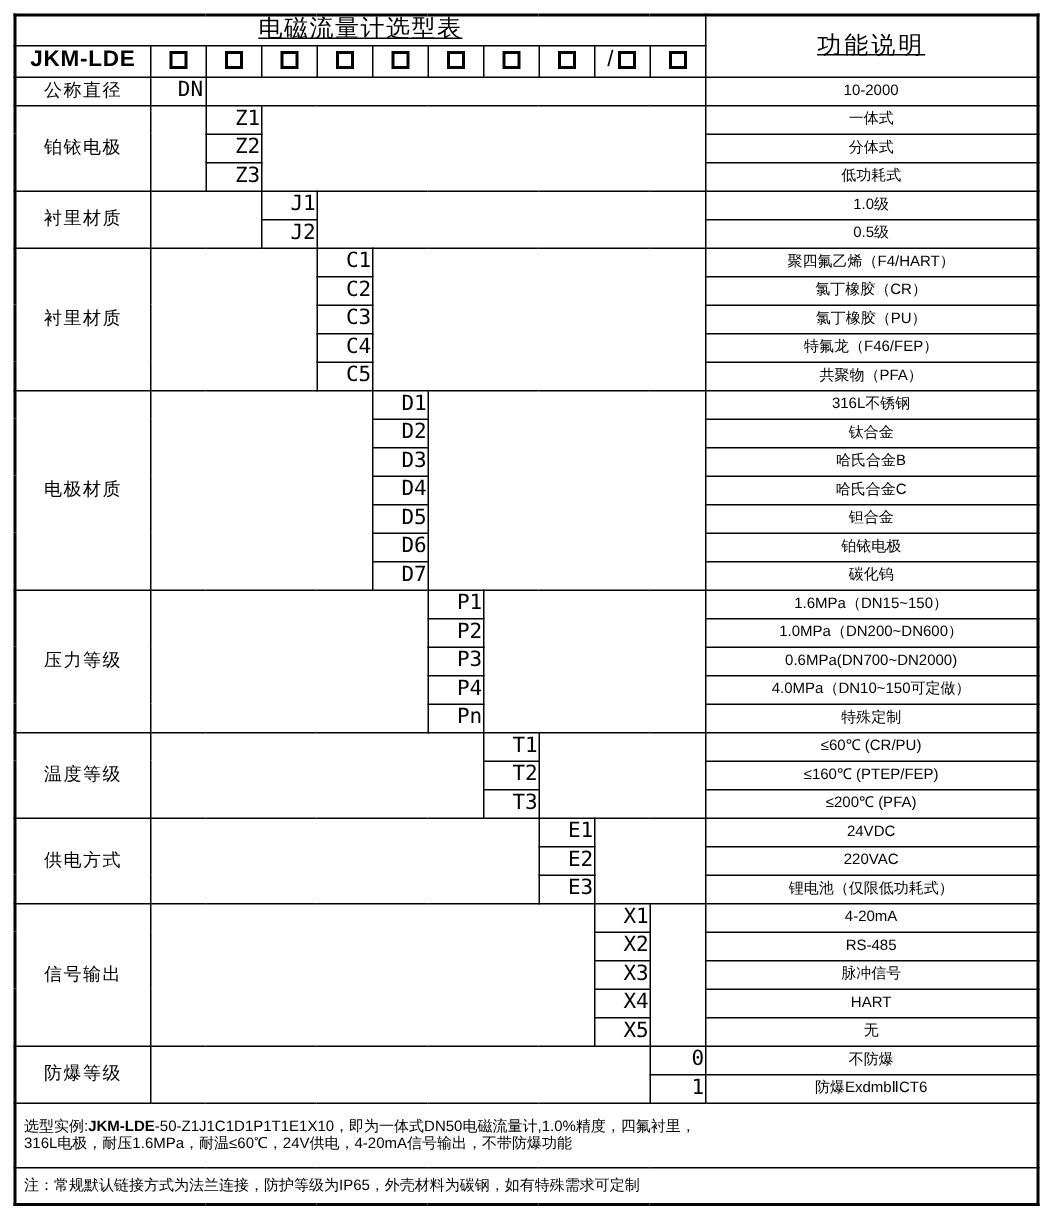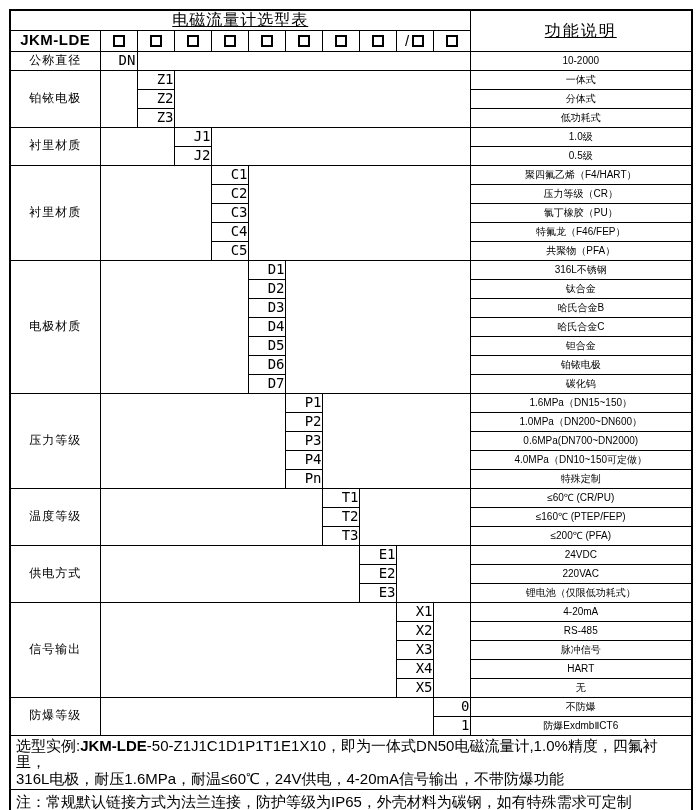--- a/index.html
+++ b/index.html
@@ -51,21 +51,21 @@
     display: inline-block;
     margin-right: 3px;
     font-size: 15px;
     vertical-align: middle;
   }
   tr.foot-example { height: 43px; }
   tr.foot-note { height: 25px; }
   td.footcell {
     text-align: left;
     padding: 2px 5px;
-    font-size: 15px;
+    font-size: 10px;
     white-space: normal;
   }
   .ex-line1 { text-align: left; }
   .ex-line2 { text-align: left; }
   .bold-model { font-weight: bold; }
 </style>
 </head>
 <body>
 
 <div class="sheet">
@@ -142,21 +142,21 @@
         </tr>
         <tr>
           <td class="cat" rowspan="5">衬里材质</td>
           <td class="gap" rowspan="5" colspan="3"></td>
           <td class="code">C1</td>
           <td class="gap" rowspan="5" colspan="6"></td>
           <td class="desc">聚四氟乙烯（F4/HART）</td>
         </tr>
         <tr>
           <td class="code">C2</td>
-          <td class="desc">压力等级（CR）</td>
+          <td class="desc">氯丁橡胶（CR）</td>
         </tr>
         <tr>
           <td class="code">C3</td>
           <td class="desc">氯丁橡胶（PU）</td>
         </tr>
         <tr>
           <td class="code">C4</td>
           <td class="desc">特氟龙（F46/FEP）</td>
         </tr>
         <tr>

